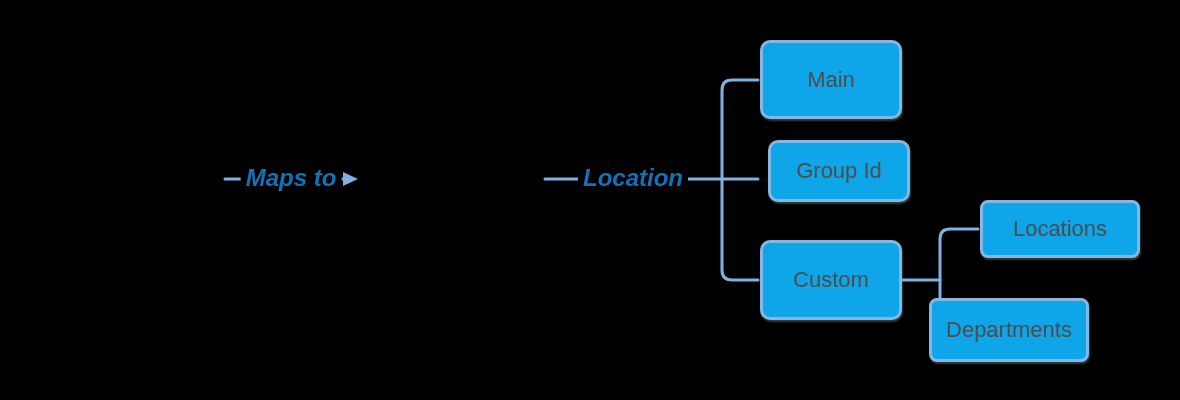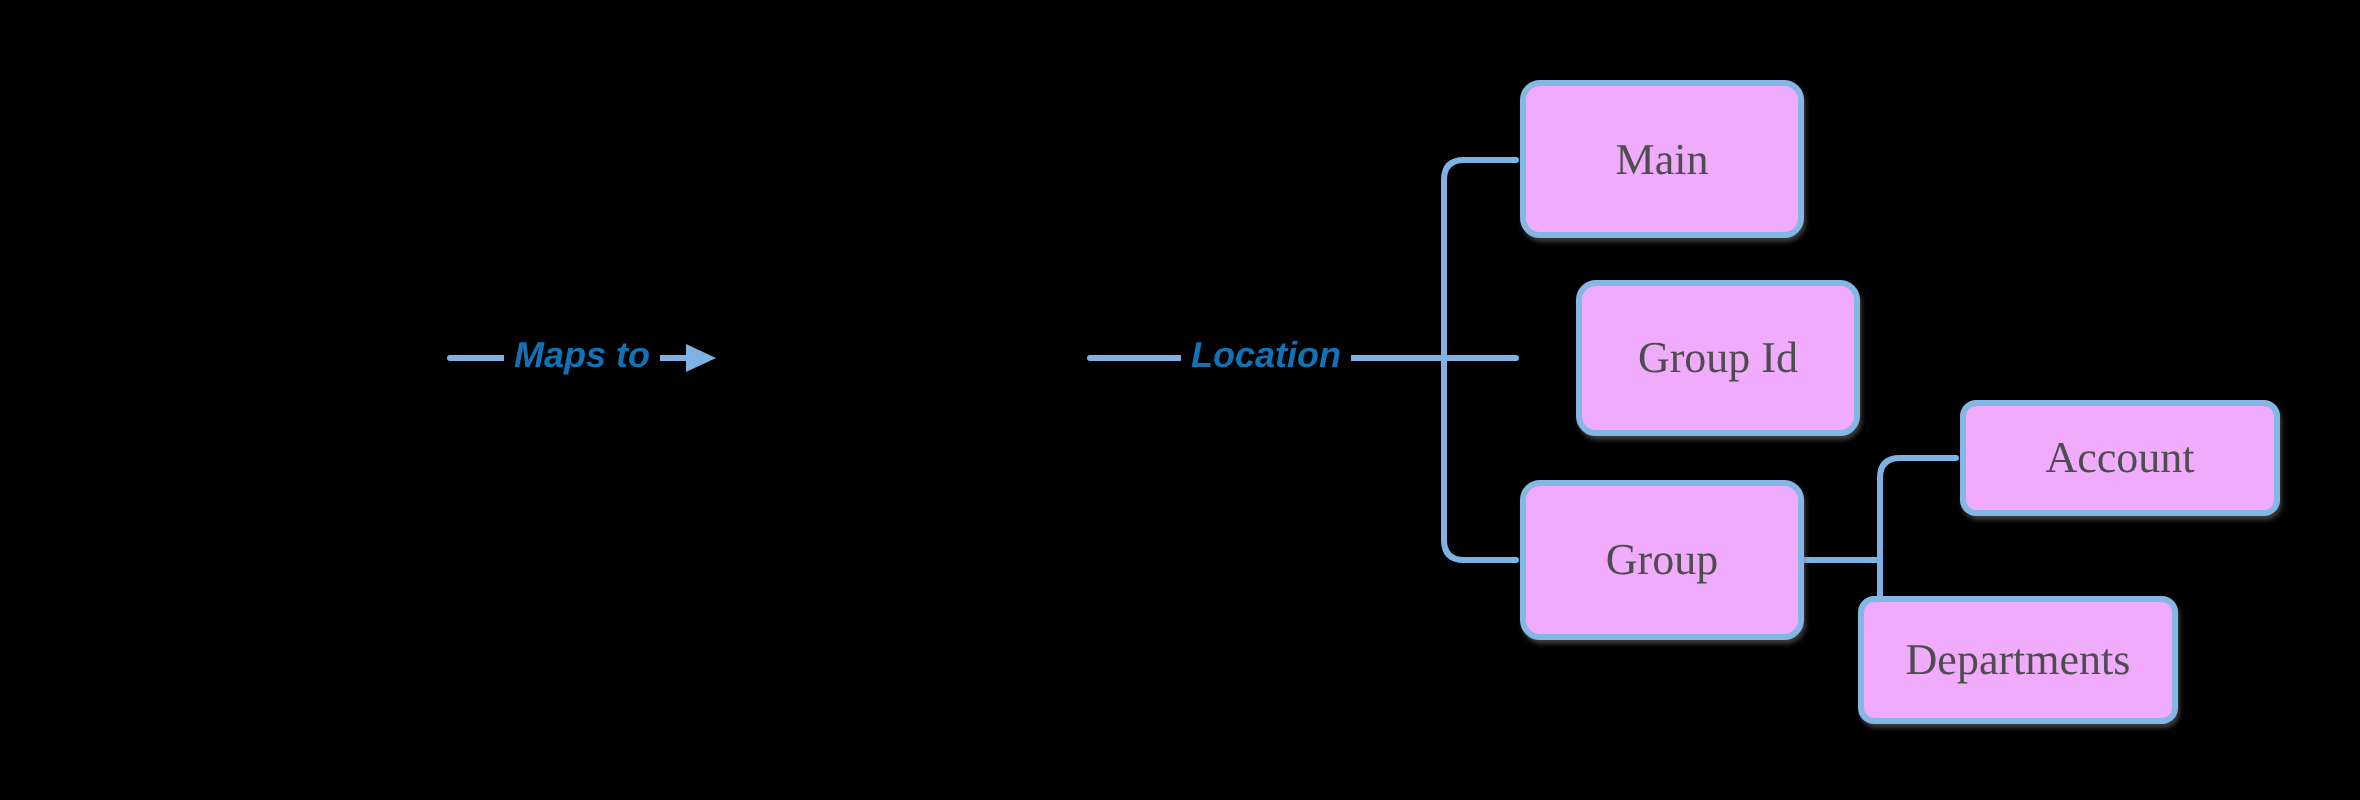--- a/index.html
+++ b/index.html
@@ -22,42 +22,41 @@
     height: 400px;
   }
   svg.connectors path {
     fill: none;
     stroke-width: 3;
     stroke-linecap: round;
   }
   .node {
     position: absolute;
     box-sizing: border-box;
-    background: #f0abfc;
+    background: #0ea5e9;
     border: 3px solid #85b7e4;
     border-radius: 10px;
     display: flex;
     align-items: center;
     justify-content: center;
     text-align: left;
     color: #4d4d4d;
     font-size: 22px;
     line-height: 1.35;
     padding: 4px 10px;
     box-shadow: 1px 2px 2px rgba(130,130,130,0.45);
-    font-family: Liberation Serif, serif;
   }
   .edge-label {
     position: absolute;
     transform: translate(-50%, -50%);
     background: #000000;
     color: #1272b6;
     font-style: italic;
     font-weight: 600;
-    font-size: 18px;
+    font-size: 24px;
     padding: 0 5px;
     white-space: nowrap;
   }
 </style>
 </head>
 <body>
 
 <div class="canvas">
 
   <svg class="connectors" viewBox="0 0 1180 400" aria-hidden="true">
@@ -73,30 +72,30 @@
 
     <path d="M 978 229 H 950 Q 940 229 940 239 V 318 Q 940 328 950 328 H 978" stroke="#7fb2e2"></path>
   </svg>
 
 
 
   <div class="node" style="left:760px; top:40px; width:142px; height:79px;">
     <span>Main</span>
   </div>
 
-  <div class="node" style="left:788px; top:140px; width:142px; height:78px;">
+  <div class="node" style="left:768px; top:140px; width:142px; height:62px;">
     <span>Group Id</span>
   </div>
 
   <div class="node" style="left:760px; top:240px; width:142px; height:80px;">
-    <span>Group</span>
+    <span>Custom</span>
   </div>
 
   <div class="node" style="left:980px; top:200px; width:160px; height:58px; border-radius:8px;">
-    <span>Account</span>
+    <span>Locations</span>
   </div>
 
   <div class="node" style="left:929px; top:298px; width:160px; height:64px; border-radius:8px;">
     <span>Departments</span>
   </div>
 
   <div class="edge-label" style="left:291px; top:178px;">Maps to</div>
   <div class="edge-label" style="left:633px; top:178px;">Location</div>
 
 </div>

